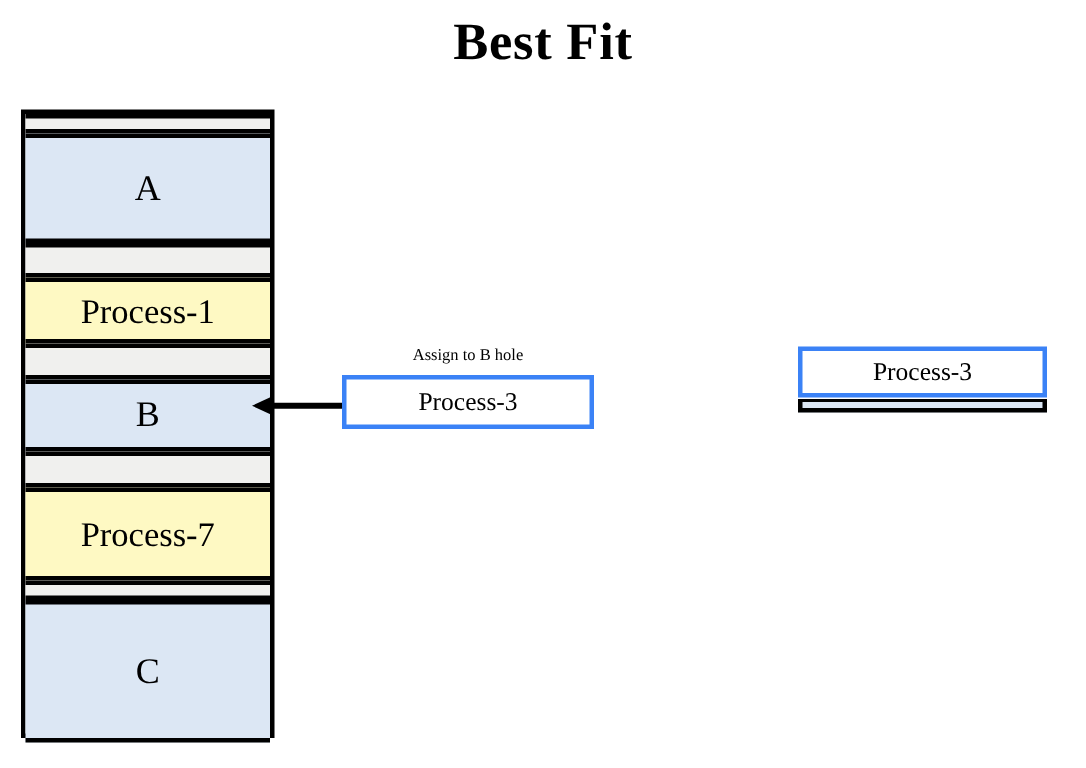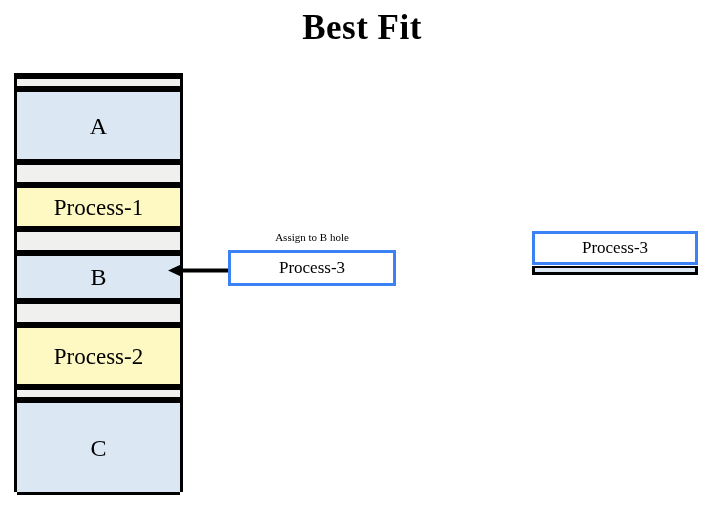--- a/index.html
+++ b/index.html
@@ -150,21 +150,21 @@
     <div class="mem-block gap" style="top: 153px; height: 24px;">
       <span class="mem-label"></span>
     </div>
     <div class="mem-block hole" style="top: 177px; height: 48px;">
       <span class="mem-label">B</span>
     </div>
     <div class="mem-block gap" style="top: 225px; height: 24px;">
       <span class="mem-label"></span>
     </div>
     <div class="mem-block process" style="top: 249px; height: 62px;">
-      <span class="mem-label">Process-2</span>
+      <span class="mem-label">Process-7</span>
     </div>
     <div class="mem-block gap" style="top: 311px; height: 13px;">
       <span class="mem-label"></span>
     </div>
     <div class="mem-block hole" style="top: 324px; height: 95px;">
       <span class="mem-label">C</span>
     </div>
   </div>
 
 <svg id="assign-arrow" viewBox="0 0 66 17" width="66" height="17">

